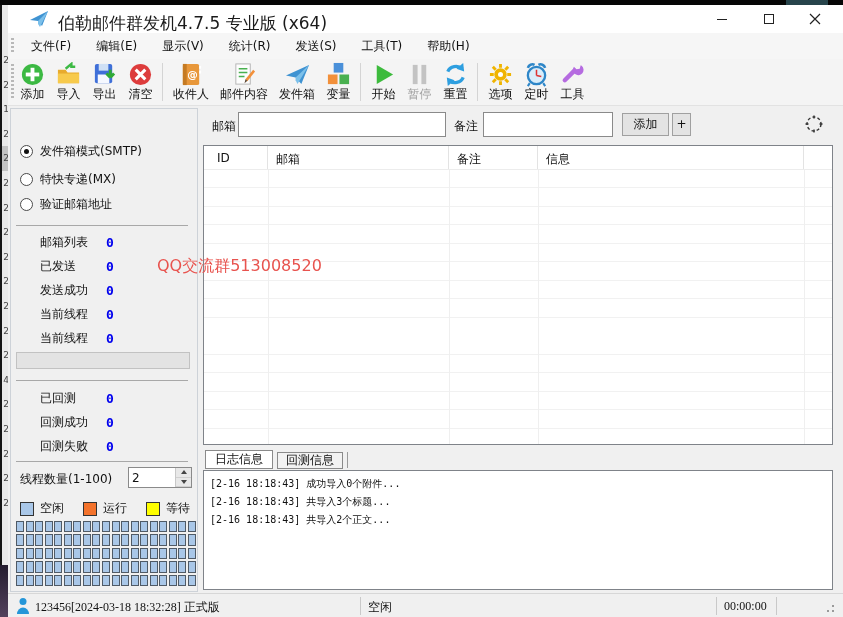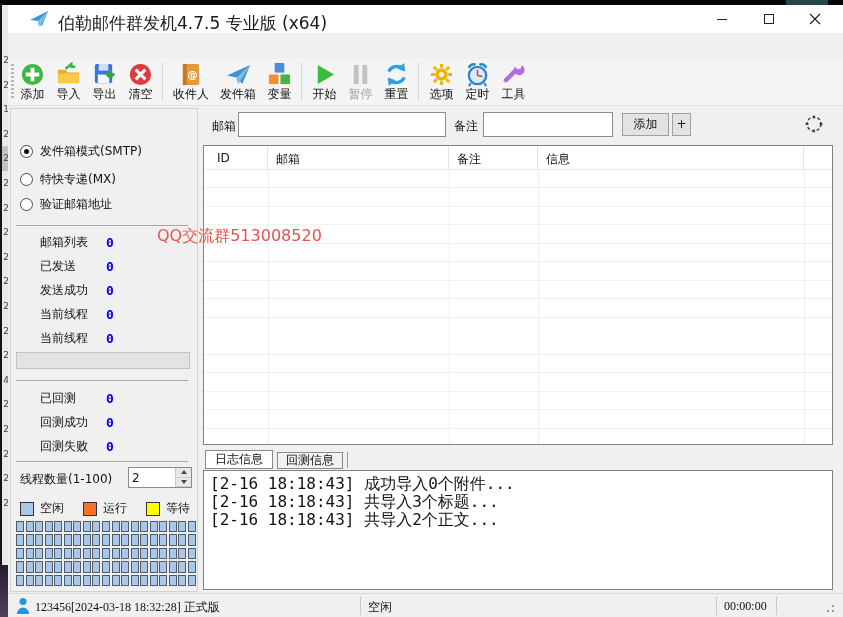--- a/index.html
+++ b/index.html
@@ -76,29 +76,29 @@
   .tinput { position:absolute; height:25px; background:#fff; border:1px solid #8a8a8a; font-size:12px; padding:0 4px; outline:none; font-family:inherit; }
   .btn { position:absolute; height:23px; background:#e3e3e3; border:1px solid #a0a0a0; font-size:12px; color:#111; text-align:center; line-height:21px; }
 
   
   .maillist { position:absolute; left:203px; top:145px; width:630px; height:300px; background:#fff; border:1px solid #7f8389; overflow:hidden; }
   .ml-header { display:flex; height:24px; border-bottom:1px solid #ececec; }
   .ml-h-cell { font-size:12px; color:#111; padding:5px 0 0 8px; border-right:1px solid #e3e3e3; white-space:nowrap; overflow:hidden; }
   .ml-body { position:absolute; left:0; top:24px; right:0; bottom:0;
     background:repeating-linear-gradient(180deg, transparent 0 17.5px, #f1f1f1 17.5px 18.5px); }
   .vline { position:absolute; top:24px; bottom:0; width:1px; background:#efefef; }
-  .watermark { position:absolute; left:157px; top:226px; font-size:16px; color:#e8534e; white-space:nowrap; z-index:30; }
+  .watermark { position:absolute; left:157px; top:256px; font-size:16px; color:#e8534e; white-space:nowrap; z-index:30; }
 
   
   .tab { position:absolute; background:#fff; border:1px solid #8a8a8a; font-size:12px; text-align:center; color:#111; white-space:nowrap; }
   .tab.active { left:205px; top:450px; width:68px; height:19px; line-height:17px; z-index:2; }
   .tab.inactive { left:277px; top:452px; width:66px; height:17px; line-height:15px; background:#f2f2f2; }
   .tabline { position:absolute; left:347px; top:452px; width:1px; height:16px; background:#9a9a9a; }
   .logbox { position:absolute; left:203px; top:470px; width:630px; height:120px; background:#fff; border:1px solid #7f8389; padding:4px 0 0 6px; }
-  .logline { font-size:16px; line-height:18px; color:#111; font-family:"DejaVu Sans Mono","Liberation Mono",monospace; white-space:pre; }
+  .logline { font-size:10px; line-height:18px; color:#111; font-family:"DejaVu Sans Mono","Liberation Mono",monospace; white-space:pre; }
 
   
   .statusbar { position:absolute; left:8px; top:593px; width:835px; height:24px; background:#f0f0f0; border-top:1px solid #d7d7d7; }
   .sb-text { position:absolute; font-size:12px; color:#111; top:5px; font-family:Liberation Serif, serif; white-space:nowrap; }
   .sb-sep { position:absolute; top:3px; width:1px; height:18px; background:#c9c9c9; }
   .grip { position:absolute; right:8px; bottom:4px; width:12px; height:12px;
     background:
       radial-gradient(circle at 10px 10px,#9a9a9a 1.2px,transparent 1.4px),
       radial-gradient(circle at 10px 5px,#9a9a9a 1.2px,transparent 1.4px),
       radial-gradient(circle at 5px 10px,#9a9a9a 1.2px,transparent 1.4px); }
@@ -149,20 +149,30 @@
       <div class="win-btn btn-max">
           <div class="max-glyph"></div>
         </div>
       <div class="win-btn btn-close">
         <svg width="12" height="12" viewBox="0 0 12 12">
             <path d="M1,1 L11,11 M11,1 L1,11" stroke="#222" stroke-width="1.2"></path>
           </svg>
       </div>
     </div>
 
+    <div class="menubar">
+      <div class="gripper"></div>
+      <span class="menu-item">文件(F)</span>
+      <span class="menu-item">编辑(E)</span>
+      <span class="menu-item">显示(V)</span>
+      <span class="menu-item">统计(R)</span>
+      <span class="menu-item">发送(S)</span>
+      <span class="menu-item">工具(T)</span>
+      <span class="menu-item">帮助(H)</span>
+    </div>
 
     <div class="toolbar">
       <div class="gripper"></div>
 
       <div class="tbtn">
         <svg viewBox="0 0 26 26">
             <circle cx="13" cy="13" r="11" fill="#3cb943"></circle>
             <rect x="11" y="6" width="4" height="14" fill="#fff"></rect>
             <rect x="6" y="11" width="14" height="4" fill="#fff"></rect>
           </svg>
@@ -197,20 +207,29 @@
 
       <div class="tbtn">
         <svg viewBox="0 0 26 26">
             <rect x="4" y="2" width="17" height="22" rx="2" fill="#e8973a"></rect>
             <rect x="4" y="2" width="4" height="22" fill="#c57a22"></rect>
             <rect x="21" y="4" width="2" height="3" fill="#fff"></rect>
             <rect x="21" y="9" width="2" height="3" fill="#fff"></rect>
             <text x="14" y="17" font-size="11" font-weight="bold" fill="#fff" text-anchor="middle" font-family="DejaVu Sans">@</text>
           </svg>
         <span class="tlabel">收件人</span>
+      </div>
+      <div class="tbtn">
+        <svg viewBox="0 0 26 26">
+            <rect x="4" y="2" width="15" height="21" fill="#fdfdfd" stroke="#b5b5b5"></rect>
+            <path d="M7,7 h9 M7,11 h9 M7,15 h6" stroke="#49b04f" stroke-width="1.6"></path>
+            <path d="M14,18 L22,8 L24,10 L16,20 z" fill="#f2903a"></path>
+            <path d="M14,18 l-1,4 l3,-2.5 z" fill="#5a4632"></path>
+          </svg>
+        <span class="tlabel">邮件内容</span>
       </div>
       <div class="tbtn">
         <svg viewBox="0 0 26 26">
             <polygon points="1,14 25,3 17,23 11,16" fill="#3f93d2"></polygon>
             <polygon points="11,16 25,3 13,23 11,19" fill="#7cc0ea"></polygon>
           </svg>
         <span class="tlabel">发件箱</span>
       </div>
       <div class="tbtn">
         <svg viewBox="0 0 26 26">

